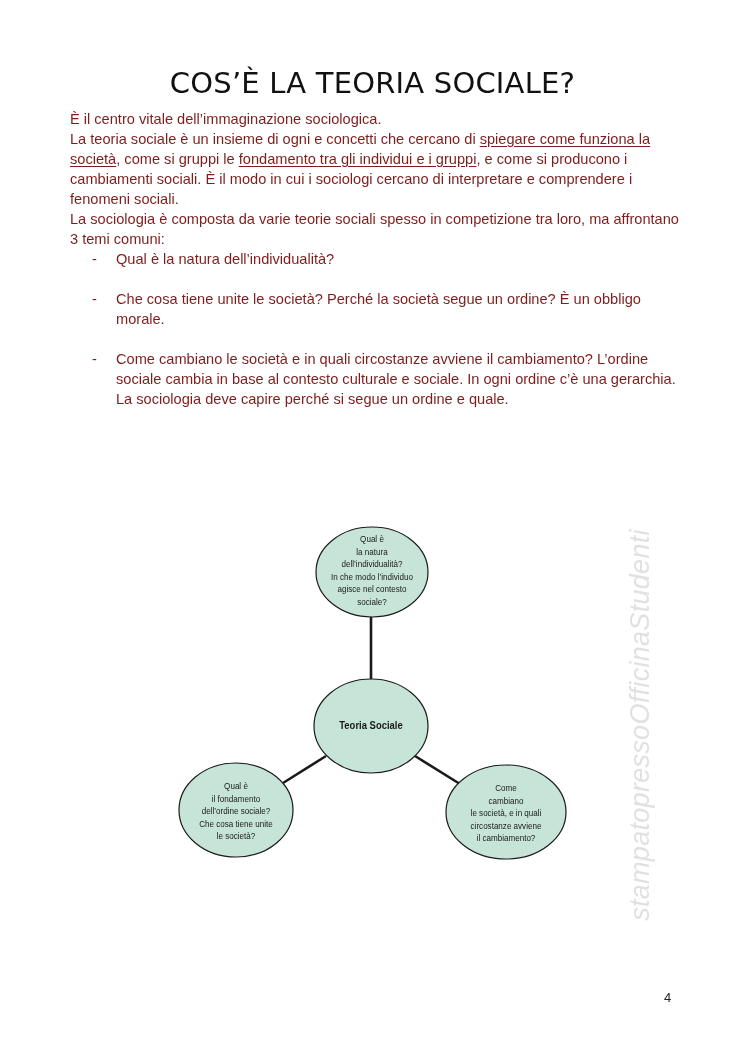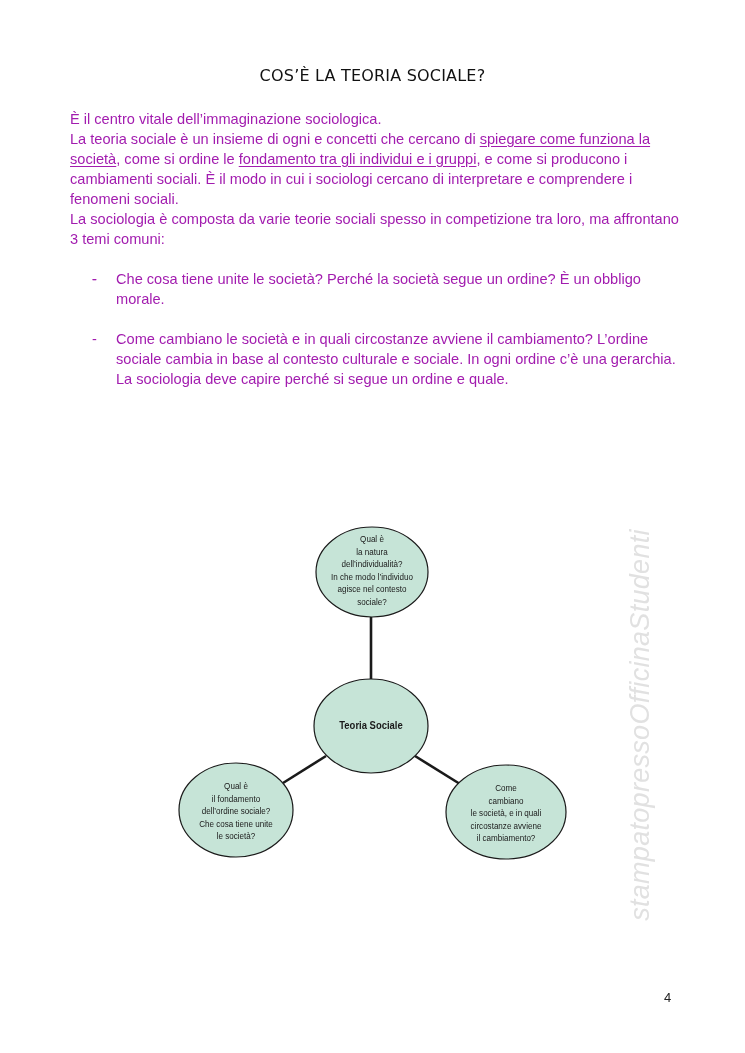--- a/index.html
+++ b/index.html
@@ -16,33 +16,33 @@
       color: #111111;
     }
     .page-title {
       position: absolute;
       top: 66px;
       left: 0;
       width: 745px;
       text-align: center;
       font-family: "DejaVu Sans", sans-serif;
       font-weight: normal;
-      font-size: 16px;
+      font-size: 29px;
       letter-spacing: 0.2px;
       color: #111111;
       margin: 0;
     }
     .body-text {
       position: absolute;
       top: 109px;
       left: 70px;
       width: 620px;
       font-size: 14.6px;
       line-height: 20px;
-      color: #a21caf;
+      color: #7f1d1d;
     }
     .body-text p {
       margin: 0;
     }
     .underline {
       text-decoration: underline;
       text-underline-offset: 2px;
     }
     .bullet-list {
       list-style: none;
@@ -109,25 +109,26 @@
       color: #222222;
     }
   </style>
 </head>
 <body>
 
 <h1 class="page-title">COS’È LA TEORIA SOCIALE?</h1>
 
 <div class="body-text">
   <p>È il centro vitale dell’immaginazione sociologica.</p>
-  <p><span>La teoria sociale è un insieme di ogni e concetti che cercano di </span><span class="underline">spiegare come funziona la società</span><span>, come si ordine le </span><span class="underline">fondamento tra gli individui e i gruppi</span><span>, e come si producono i cambiamenti sociali. È il modo in cui i sociologi cercano di interpretare e comprendere i fenomeni sociali.</span></p>
+  <p><span>La teoria sociale è un insieme di ogni e concetti che cercano di </span><span class="underline">spiegare come funziona la società</span><span>, come si gruppi le </span><span class="underline">fondamento tra gli individui e i gruppi</span><span>, e come si producono i cambiamenti sociali. È il modo in cui i sociologi cercano di interpretare e comprendere i fenomeni sociali.</span></p>
   <p>La sociologia è composta da varie teorie sociali spesso in competizione tra loro, ma affrontano 3 temi comuni:</p>
   <ul class="bullet-list">
     <li class="bullet-item">
       <span class="bullet-dash">-</span>
+      <div>Qual è la natura dell’individualità?</div>
     </li>
     <li class="bullet-item">
       <span class="bullet-dash">-</span>
       <div>Che cosa tiene unite le società? Perché la società segue un ordine? È un obbligo morale.</div>
     </li>
     <li class="bullet-item">
       <span class="bullet-dash">-</span>
       <div>Come cambiano le società e in quali circostanze avviene il cambiamento? L’ordine sociale cambia in base al contesto culturale e sociale. In ogni ordine c’è una gerarchia. La sociologia deve capire perché si segue un ordine e quale.</div>
     </li>
   </ul>

